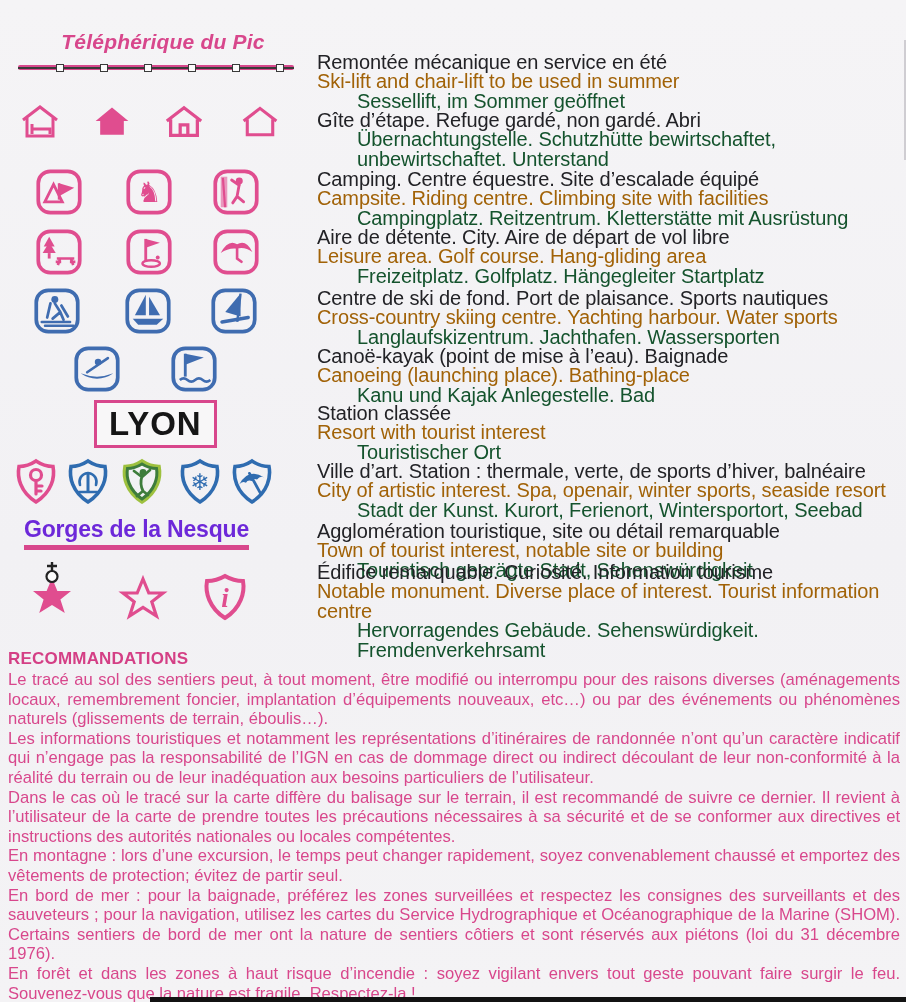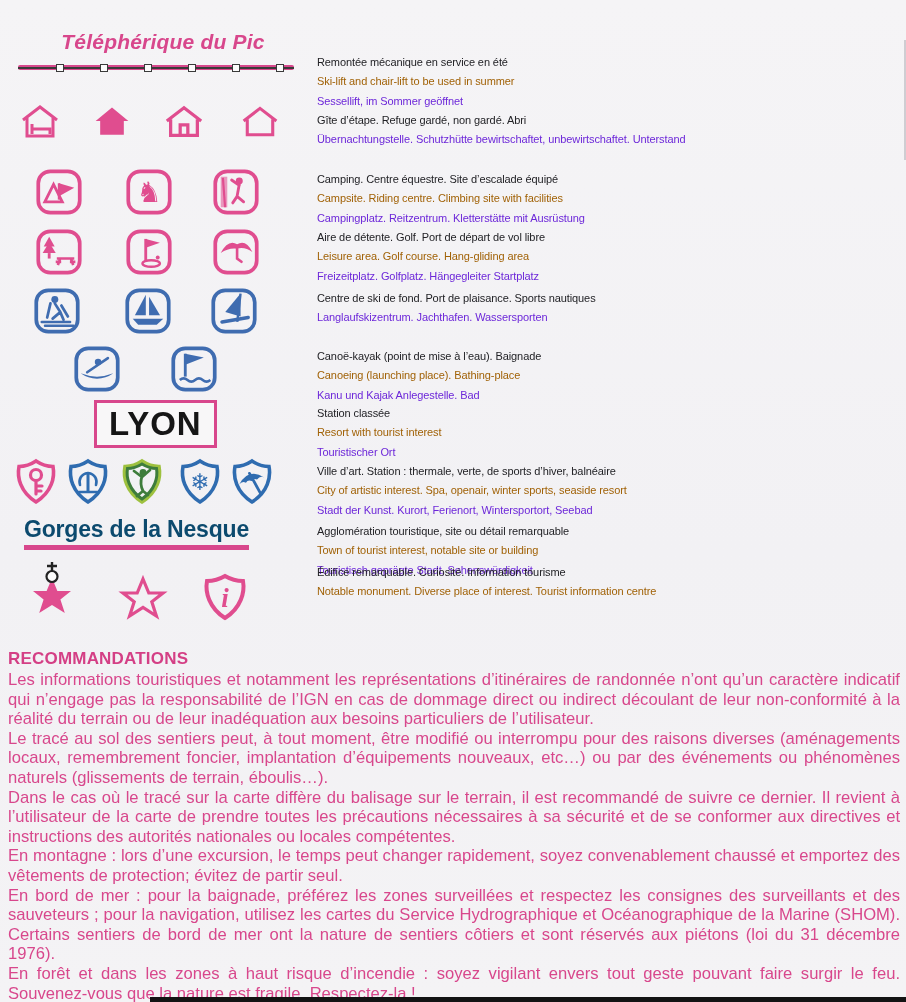--- a/index.html
+++ b/index.html
@@ -2,33 +2,33 @@
 <html><head>
 <meta charset="utf-8">
 <style>
   html,body{margin:0;padding:0;}
   body{font-family:"Liberation Sans",sans-serif;}
   .page{position:relative;width:906px;height:1002px;background:#f3f2f4;overflow:hidden;}
   
   .page:before{content:"";position:absolute;inset:0;background:linear-gradient(180deg,#f5f4f6 0%,#f2f1f4 55%,#f4f3f5 100%);}
   .abs{position:absolute;}
   .txtcol{position:absolute;left:317px;top:0;width:585px;}
-  .lgroup{position:absolute;left:0;width:585px;font-size:11px;line-height:19.4px;letter-spacing:-0.1px;}
+  .lgroup{position:absolute;left:0;width:585px;font-size:20px;line-height:19.4px;letter-spacing:-0.1px;}
   .fr{color:#222226;}
   .en{color:#a16207;}
-  .de{color:#6d28d9;}
+  .de{color:#14532d;margin-left:40px;}
   .title-pic{position:absolute;left:58px;top:30px;width:210px;text-align:center;
      font-style:italic;font-weight:bold;font-size:21px;color:#d8478c;letter-spacing:0.2px;}
   .cable{position:absolute;left:18px;top:63px;width:276px;height:10px;}
   .cable .bar{position:absolute;left:0;right:0;top:2px;height:5px;background:#d8478c;border-radius:2px;}
   .cable .wire{position:absolute;left:0;right:0;top:4px;height:1.6px;background:#3a3a3a;}
   .cable .pyl{position:absolute;top:0.5px;width:8px;height:8px;background:#fbfbfb;border:1.6px solid #3a3a3a;box-sizing:border-box;}
   .lyon-box{position:absolute;left:94px;top:400px;border:3px solid #d8478c;background:#f8f7f8;padding:0 12px;}
   .lyon-box span{font-weight:bold;font-size:33px;letter-spacing:1px;color:#161616;line-height:42px;}
-  .gorges{position:absolute;left:24px;top:516px;font-weight:bold;font-size:23px;color:#0c4a6e;
+  .gorges{position:absolute;left:24px;top:516px;font-weight:bold;font-size:23px;color:#6d28d9;
      border-bottom:5px solid #d8478c;padding-bottom:2px;letter-spacing:-0.2px;}
   .reco{position:absolute;left:8px;top:648px;width:892px;color:#d8478c;}
   .reco h3{margin:1px 0 1px 0;font-size:17px;font-weight:bold;letter-spacing:0.2px;color:#d43f85;}
   .reco p{margin:0;font-size:16.6px;line-height:19.6px;text-align:justify;}
   .scan-edge{position:absolute;left:150px;right:0;bottom:0;height:5px;background:#131313;}
   .scan-edge2{position:absolute;right:0;top:40px;width:2px;height:120px;background:#cfcdd2;}
   svg{display:block;}
   .pk{color:#e04d8f;}
 </style>
 </head>
@@ -193,26 +193,27 @@
     <div class="lgroup" style="top:111px">
       <div class="fr">Gîte d’étape. Refuge gardé, non gardé. Abri</div>
       <div class="de">Übernachtungstelle. Schutzhütte bewirtschaftet, unbewirtschaftet. Unterstand</div>
     </div>
     <div class="lgroup" style="top:170px">
       <div class="fr">Camping. Centre équestre. Site d’escalade équipé</div>
       <div class="en">Campsite. Riding centre. Climbing site with facilities</div>
       <div class="de">Campingplatz. Reitzentrum. Kletterstätte mit Ausrüstung</div>
     </div>
     <div class="lgroup" style="top:228px">
-      <div class="fr">Aire de détente. Golf. Port de départ de vol libre</div>
+      <div class="fr">Aire de détente. City. Aire de départ de vol libre</div>
       <div class="en">Leisure area. Golf course. Hang-gliding area</div>
       <div class="de">Freizeitplatz. Golfplatz. Hängegleiter Startplatz</div>
     </div>
     <div class="lgroup" style="top:289px">
       <div class="fr">Centre de ski de fond. Port de plaisance. Sports nautiques</div>
+      <div class="en">Cross-country skiing centre. Yachting harbour. Water sports</div>
       <div class="de">Langlaufskizentrum. Jachthafen. Wassersporten</div>
     </div>
     <div class="lgroup" style="top:347px">
       <div class="fr">Canoë-kayak (point de mise à l’eau). Baignade</div>
       <div class="en">Canoeing (launching place). Bathing-place</div>
       <div class="de">Kanu und Kajak Anlegestelle. Bad</div>
     </div>
     <div class="lgroup" style="top:404px">
       <div class="fr">Station classée</div>
       <div class="en">Resort with tourist interest</div>
@@ -224,27 +225,28 @@
       <div class="de">Stadt der Kunst. Kurort, Ferienort, Wintersportort, Seebad</div>
     </div>
     <div class="lgroup" style="top:522px">
       <div class="fr">Agglomération touristique, site ou détail remarquable</div>
       <div class="en">Town of tourist interest, notable site or building</div>
       <div class="de">Touristisch geprägte Stadt, Sehenswürdigkeit</div>
     </div>
     <div class="lgroup" style="top:563px">
       <div class="fr">Édifice remarquable. Curiosité. Information tourisme</div>
       <div class="en">Notable monument. Diverse place of interest. Tourist information centre</div>
+      <div class="de">Hervorragendes Gebäude. Sehenswürdigkeit. Fremdenverkehrsamt</div>
     </div>
   </div>
 
   <div class="reco">
     <h3>RECOMMANDATIONS</h3>
+    <p>Le tracé au sol des sentiers peut, à tout moment, être modifié ou interrompu pour des raisons diverses (aménagements locaux, remembrement foncier, implantation d’équipements nouveaux, etc…) ou par des événements ou phénomènes naturels (glissements de terrain, éboulis…).</p>
     <p>Les informations touristiques et notamment les représentations d’itinéraires de randonnée n’ont qu’un caractère indicatif qui n’engage pas la responsabilité de l’IGN en cas de dommage direct ou indirect découlant de leur non-conformité à la réalité du terrain ou de leur inadéquation aux besoins particuliers de l’utilisateur.</p>
-    <p>Le tracé au sol des sentiers peut, à tout moment, être modifié ou interrompu pour des raisons diverses (aménagements locaux, remembrement foncier, implantation d’équipements nouveaux, etc…) ou par des événements ou phénomènes naturels (glissements de terrain, éboulis…).</p>
     <p>Dans le cas où le tracé sur la carte diffère du balisage sur le terrain, il est recommandé de suivre ce dernier. Il revient à l’utilisateur de la carte de prendre toutes les précautions nécessaires à sa sécurité et de se conformer aux directives et instructions des autorités nationales ou locales compétentes.</p>
     <p>En montagne : lors d’une excursion, le temps peut changer rapidement, soyez convenablement chaussé et emportez des vêtements de protection; évitez de partir seul.</p>
     <p>En bord de mer : pour la baignade, préférez les zones surveillées et respectez les consignes des surveillants et des sauveteurs ; pour la navigation, utilisez les cartes du Service Hydrographique et Océanographique de la Marine (SHOM). Certains sentiers de bord de mer ont la nature de sentiers côtiers et sont réservés aux piétons (loi du 31 décembre 1976).</p>
     <p>En forêt et dans les zones à haut risque d’incendie : soyez vigilant envers tout geste pouvant faire surgir le feu. Souvenez-vous que la nature est fragile. Respectez-la !</p>
   </div>
 
   <div class="scan-edge"></div>
   <div class="scan-edge2"></div>
 </div>
 

